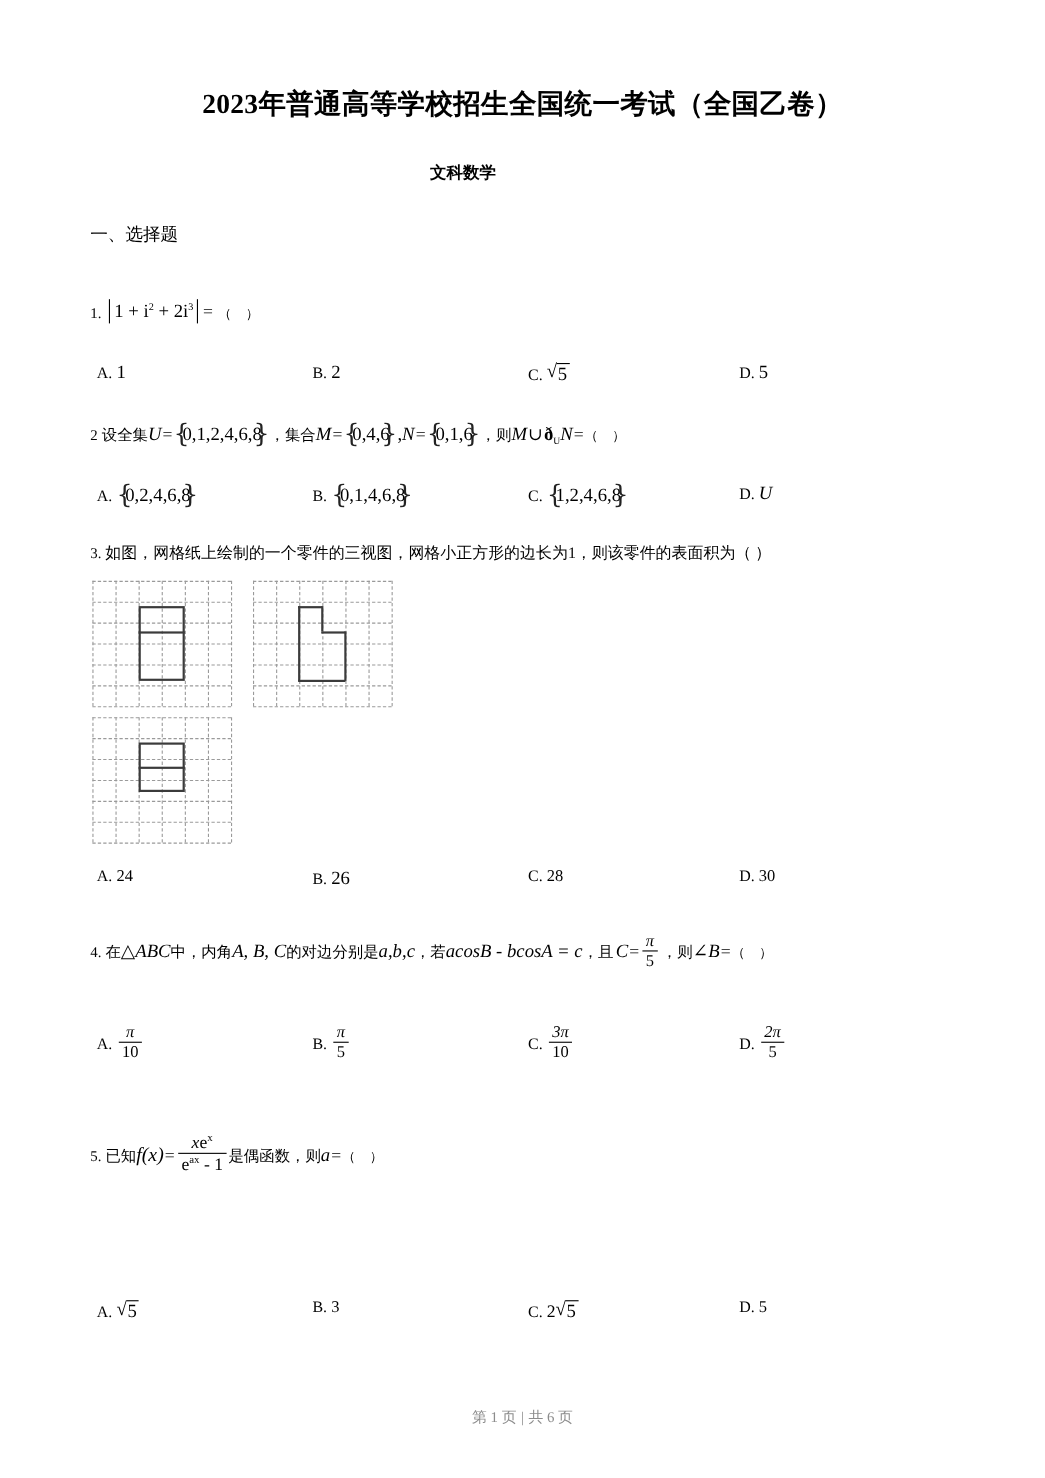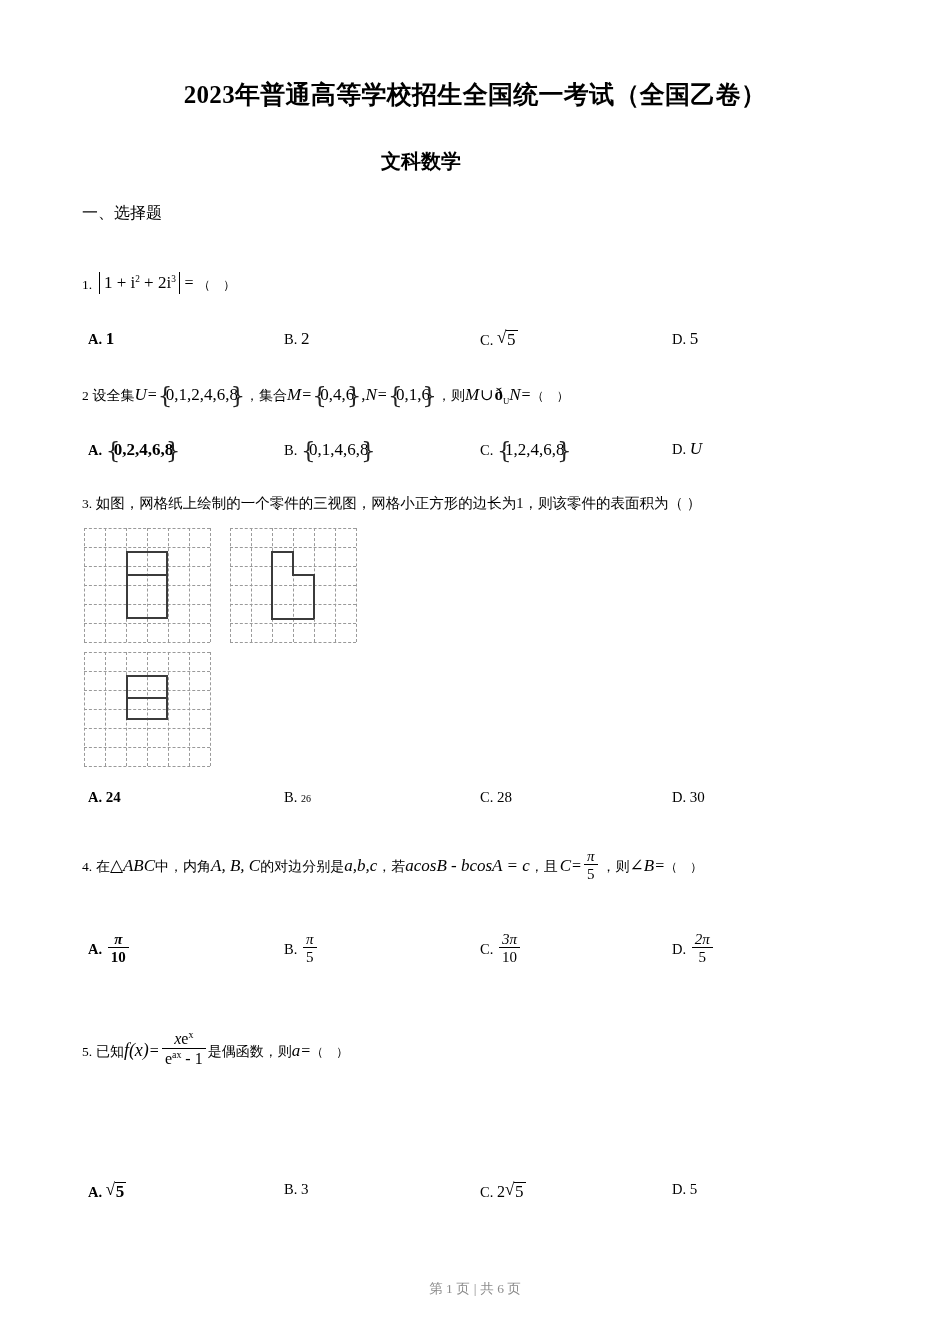--- a/index.html
+++ b/index.html
@@ -31,21 +31,21 @@
     text-align: center;
     font-size: 25px;
     font-weight: bold;
     letter-spacing: 0.3px;
   }
   .doc-subtitle {
     position: absolute;
     left: 0; top: 148px;
     width: 842px;
     text-align: center;
-    font-size: 20px;
+    font-size: 15px;
     font-weight: bold;
   }
   .section-title {
     position: absolute;
     left: 82px; top: 203px;
     font-size: 16px;
     font-weight: normal;
   }
 
   
@@ -130,21 +130,21 @@
 
   
   .opts { position: absolute; left: 0; width: 950px; height: 34px; }
   .opt {
     position: absolute;
     font-size: 15px;
     white-space: nowrap;
     line-height: 1;
   }
   .opt .lab { font-size: 14.5px; }
-  .opt-a { left: 88px; font-weight: bold; }
+  .opt-a { left: 88px; }
   .opt-b { left: 284px; }
   .opt-c { left: 480px; }
   .opt-d { left: 672px; }
 
   
   .figure-area { position: absolute; }
   .grid-box {
     position: absolute;
     background: #fff;
   }
@@ -312,21 +312,21 @@
     <div class="solid-line-h" style="left:126px; top:177px; width:42px;"></div>
   </div>
 
   <div class="opts" style="top:790px;">
     <div class="opt opt-a">
       <span class="lab">A.</span>
       <span class="mn" style="font-size:15px;text-align:right;">24</span>
     </div>
     <div class="opt opt-b">
       <span class="lab">B.</span>
-      <span class="mn" style="font-size:10px;">26</span>
+      <span class="mn" style="font-size:17px;">26</span>
     </div>
     <div class="opt opt-c">
       <span class="lab">C.</span>
       <span class="mn" style="font-size:15px;">28</span>
     </div>
     <div class="opt opt-d">
       <span class="lab">D.</span>
       <span class="mn" style="font-size:15px;">30</span>
     </div>
   </div>

